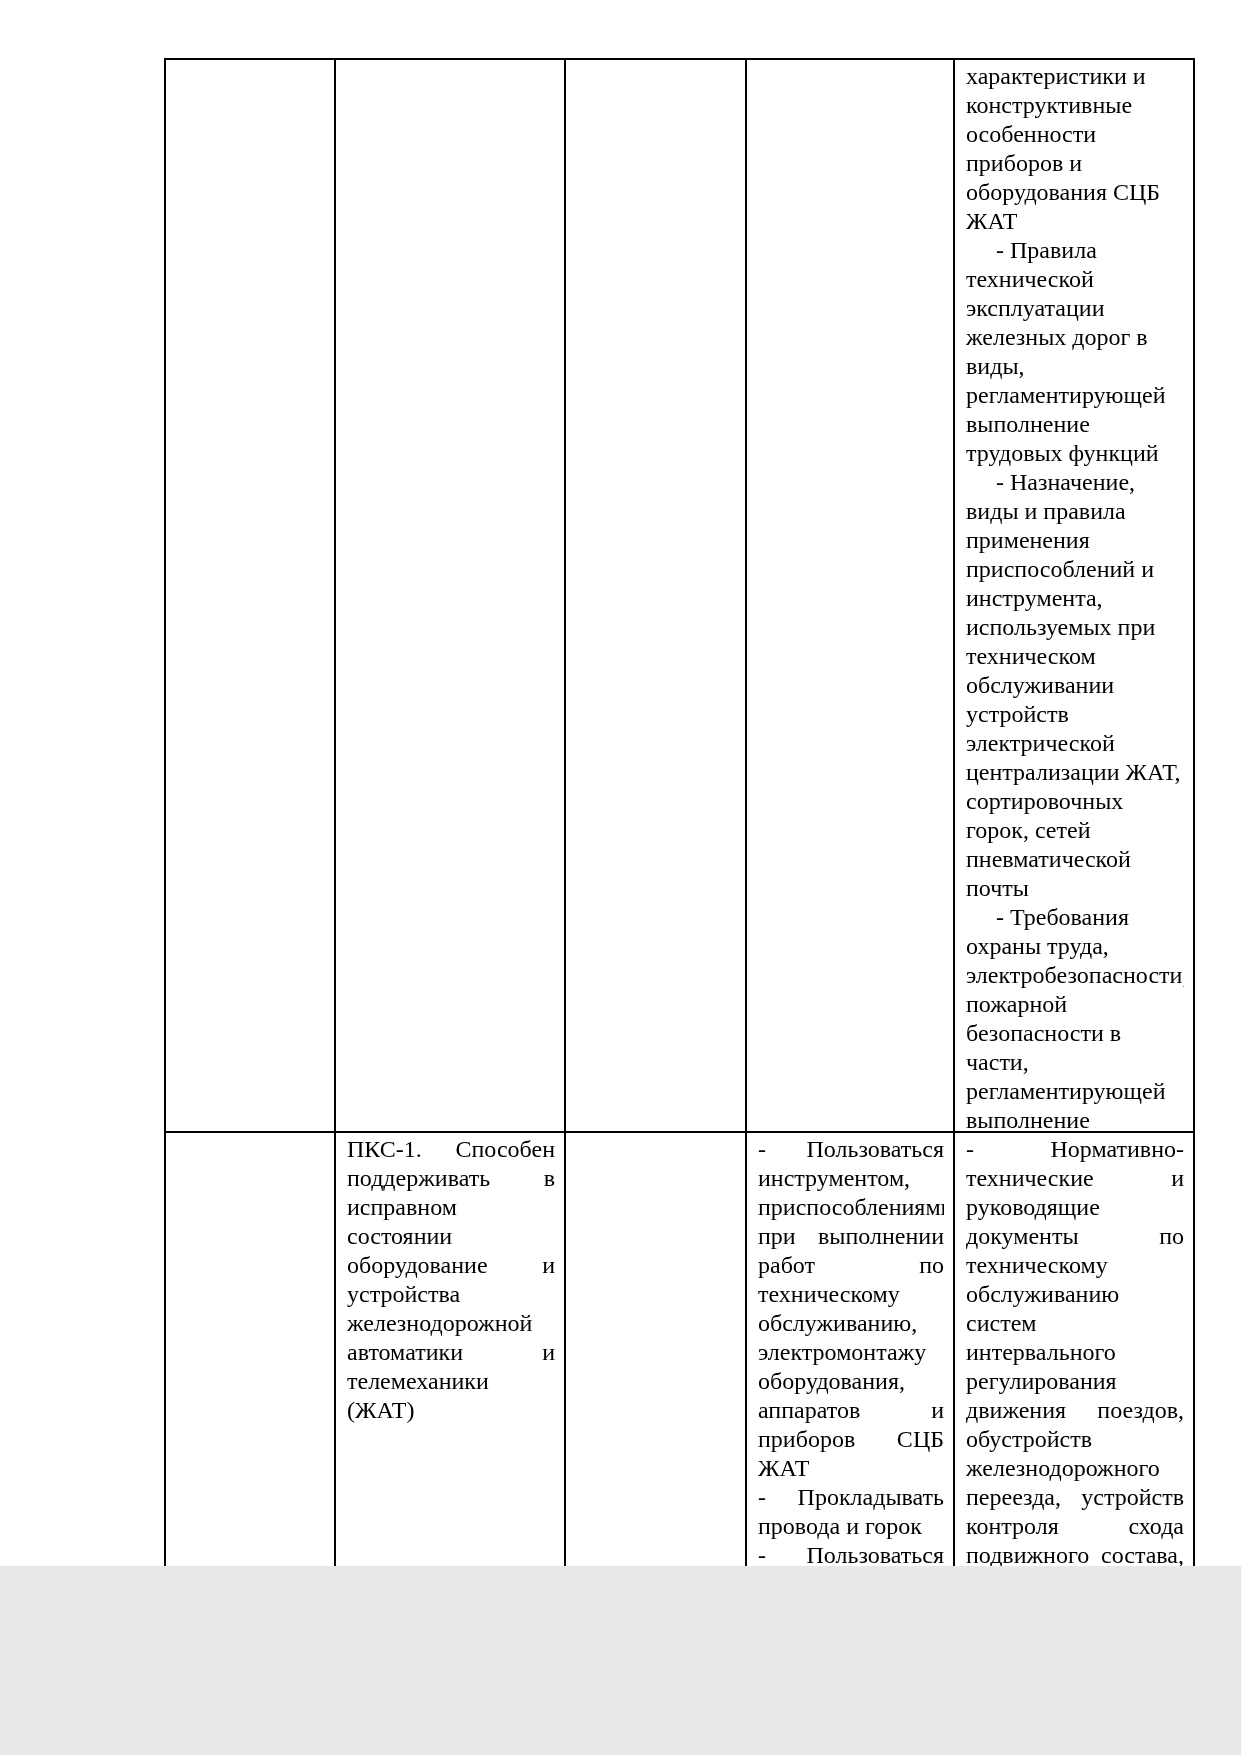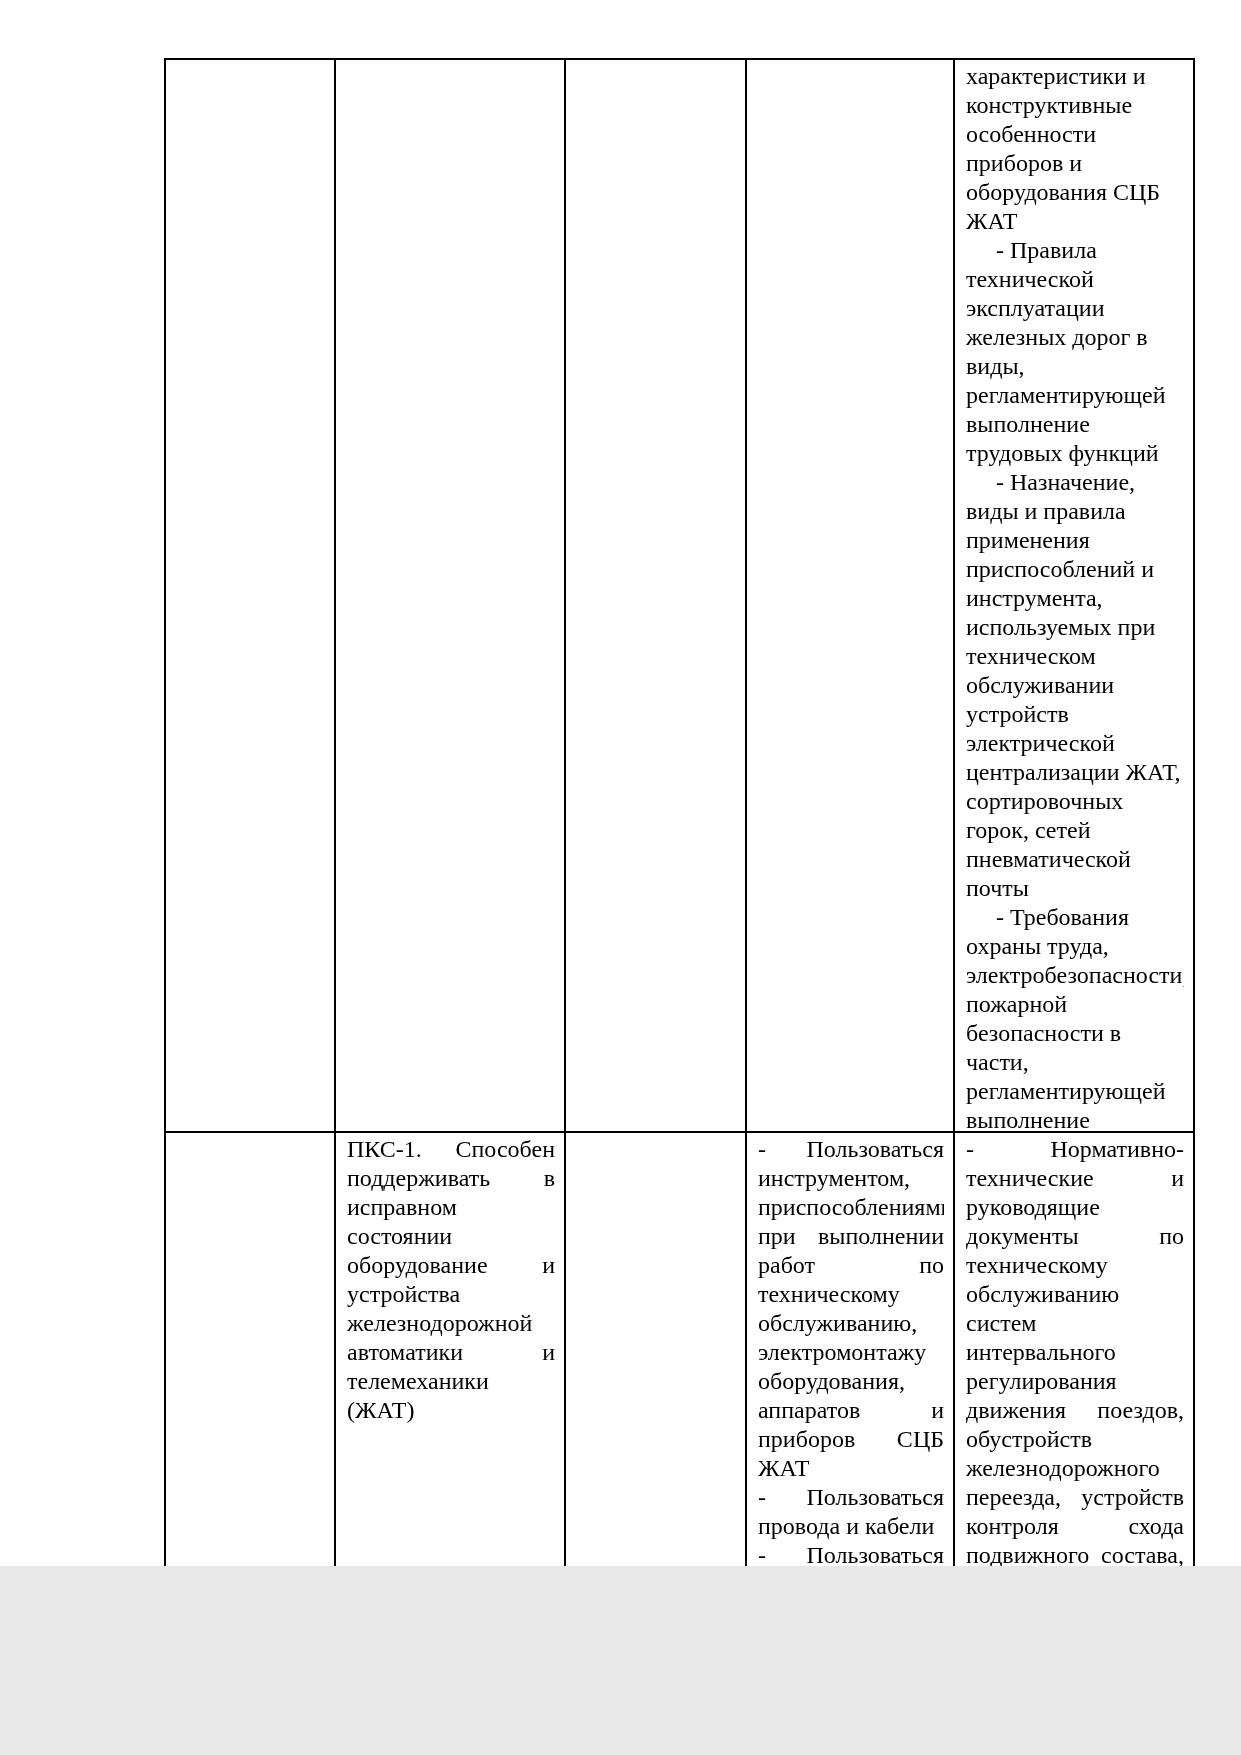--- a/index.html
+++ b/index.html
@@ -82,21 +82,21 @@
         <td class="cell"></td>
         <td class="cell cell-justify">
           <div class="cell-clip-short">
               <p>ПКС-1. Способен поддерживать в исправном состоянии оборудование и устройства железнодорожной автоматики и телемеханики (ЖАТ)</p>
             </div>
         </td>
         <td class="cell"></td>
         <td class="cell cell-justify">
           <div class="cell-clip-short">
               <p>- Пользоваться инструментом, приспособлениями при выполнении работ по техническому обслуживанию, электромонтажу оборудования, аппаратов и приборов СЦБ ЖАТ</p>
-              <p>- Пользоваться провода и кабели</p>
+              <p>- Прокладывать провода и горок</p>
               <p>- Пользоваться централизации,</p>
             </div>
         </td>
         <td class="cell cell-justify">
           <div class="cell-clip-short">
               <p>- Нормативно-технические и руководящие документы по техническому обслуживанию систем интервального регулирования движения поездов, обустройств железнодорожного переезда, устройств контроля схода подвижного состава, аппаратуры</p>
             </div>
         </td>
       </tr>
     </tbody>

